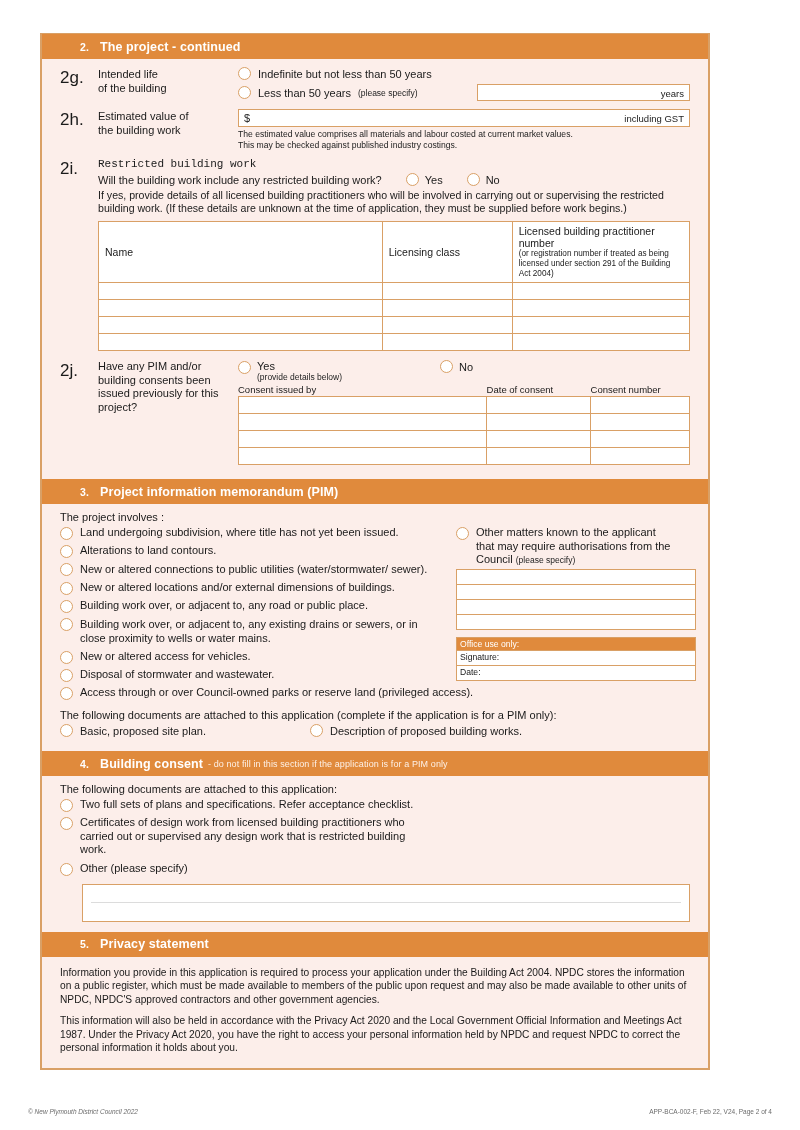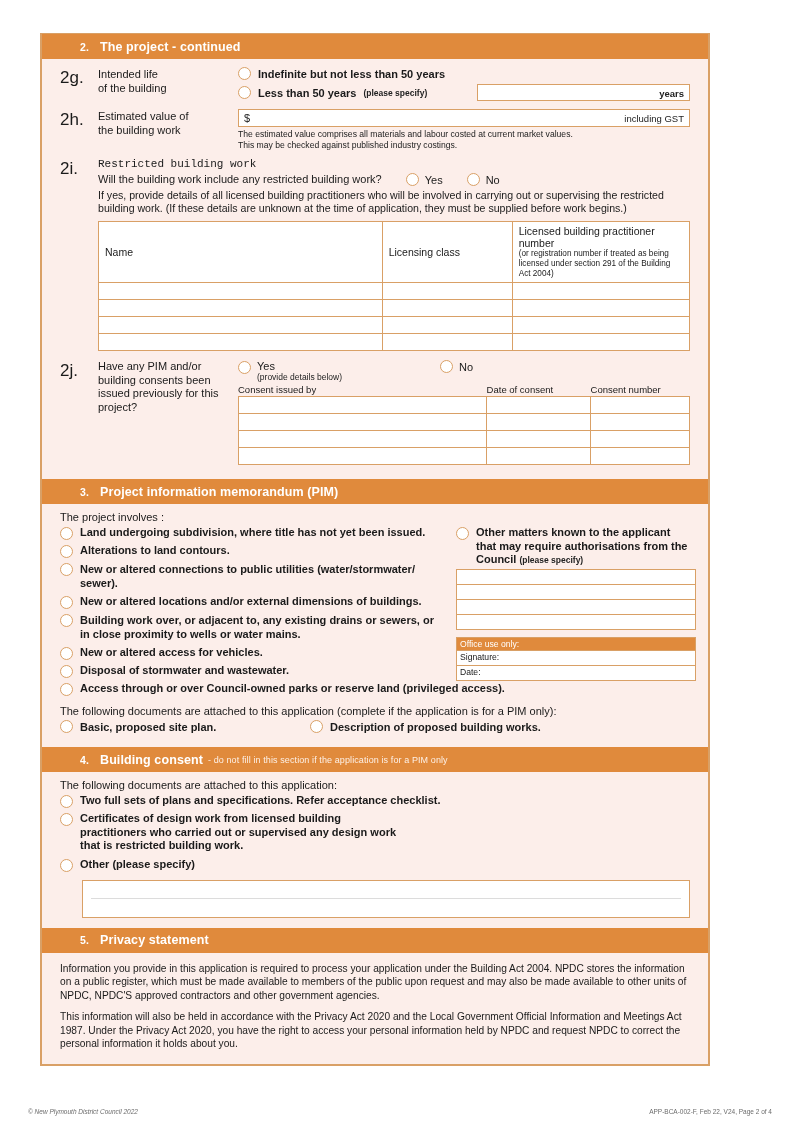--- a/index.html
+++ b/index.html
@@ -96,21 +96,20 @@
     display: inline-block;
     flex: none;
     box-sizing: border-box;
   }
   .opt {
     display: flex;
     align-items: center;
     gap: 7px;
     font-size: 11px;
     margin-bottom: 4px;
-    font-weight: bold;
   }
   .opt-top {
     align-items: flex-start;
   }
   .sub {
     font-size: 8.5px;
     color: #222;
   }
 
   
@@ -291,21 +290,21 @@
           <div>The estimated value comprises all materials and labour costed at current market values.</div>
           <div>This may be checked against published industry costings.</div>
         </div>
       </div>
     </div>
 
     <div class="qrow" style="margin-top:7px;">
       <div class="qnum">2i.</div>
       <div style="flex:1 1 auto;">
         <div style="font-size:11px;font-family:Liberation Mono, monospace;">Restricted building work</div>
-        <div style="display:flex;margin-top:3px;">
+        <div style="display:flex;align-items:center;margin-top:3px;">
           <span style="font-size:11px;">Will the building work include any restricted building work?</span>
           <span style="display:flex;align-items:center;gap:6px;margin-left:24px;">
             <span class="radio"></span>
             <span style="font-size:11px;">Yes</span>
           </span>
           <span style="display:flex;align-items:center;gap:6px;margin-left:24px;">
             <span class="radio"></span>
             <span style="font-size:11px;">No</span>
           </span>
         </div>
@@ -426,20 +425,24 @@
           <span>Alterations to land contours.</span>
         </div>
         <div class="opt opt-top" style="margin-bottom:5px;">
           <span class="radio" style="margin-top:1px;"></span>
           <span style="line-height:14px;">New or altered connections to public utilities (water/stormwater/ sewer).</span>
         </div>
         <div class="opt opt-top">
           <span class="radio" style="margin-top:1px;"></span>
           <span>New or altered locations and/or external dimensions of buildings.</span>
         </div>
+        <div class="opt opt-top">
+          <span class="radio" style="margin-top:1px;"></span>
+          <span>Building work over, or adjacent to, any road or public place.</span>
+        </div>
         <div class="opt opt-top" style="margin-bottom:5px;">
           <span class="radio" style="margin-top:1px;"></span>
           <span style="line-height:14px;">Building work over, or adjacent to, any existing drains or sewers, or in close proximity to wells or water mains.</span>
         </div>
         <div class="opt opt-top">
           <span class="radio" style="margin-top:1px;"></span>
           <span>New or altered access for vehicles.</span>
         </div>
         <div class="opt opt-top">
           <span class="radio" style="margin-top:1px;"></span>

